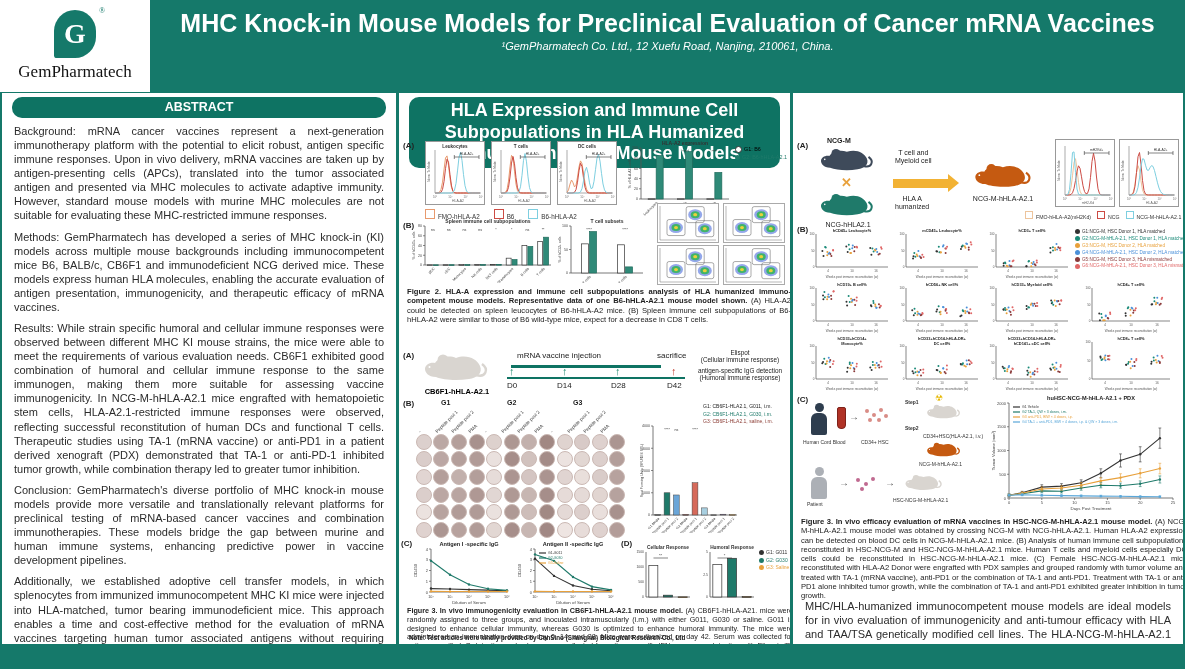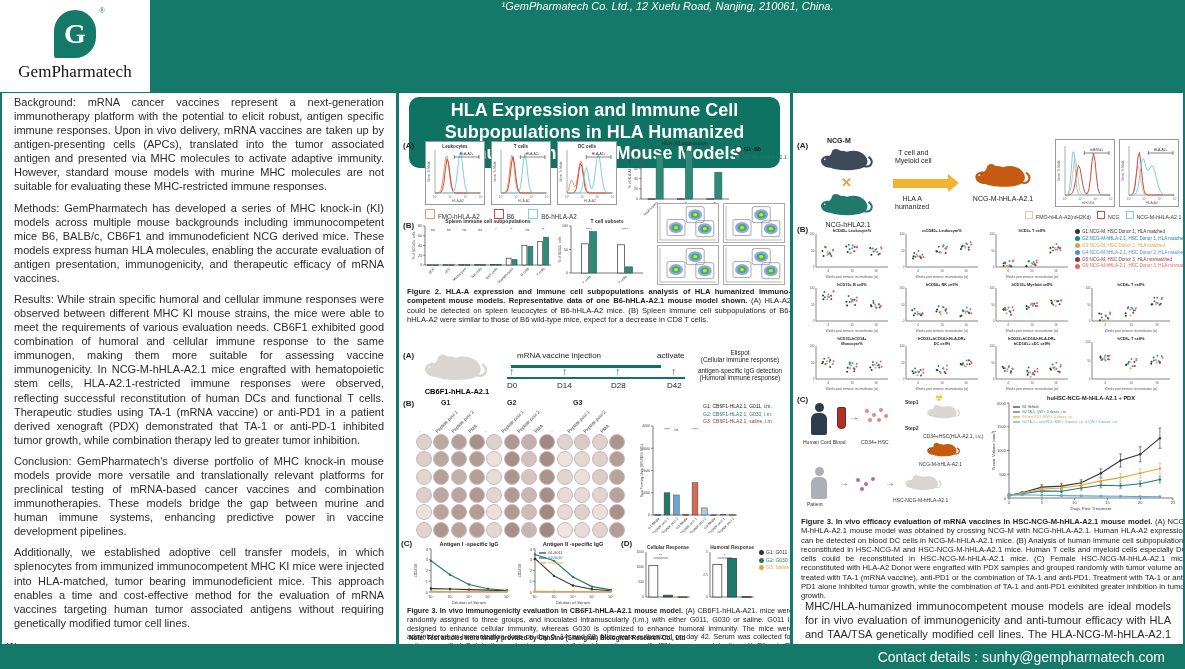--- a/index.html
+++ b/index.html
@@ -94,25 +94,27 @@
 <body>
 
 <div class="poster">
 
   <div class="hd">
     <div class="logoBox">
       <div class="gg">G<span class="reg">®</span></div>
       <div class="brand">GemPharmatech</div>
     </div>
     <div class="hdTitle">
+      <h1>MHC Knock-in Mouse Models for Preclinical Evaluation of Cancer mRNA Vaccines</h1>
       <div class="af">¹GemPharmatech Co. Ltd., 12 Xuefu Road, Nanjing, 210061, China.</div>
     </div>
   </div>
 
   <div class="col left">
+    <div class="secbar">ABSTRACT</div>
     <div class="abs">
       <p>Background: mRNA cancer vaccines represent a next-generation immunotherapy platform with the potential to elicit robust, antigen specific immune responses.  Upon  in vivo delivery, mRNA vaccines are taken up by antigen-presenting cells (APCs), translated into the tumor associated antigen and presented via MHC molecules to activate adaptive immunity. However, standard mouse models with murine MHC molecules are not suitable for evaluating these MHC-restricted immune responses.</p>
       <p>Methods: GemPharmatech has developed a series of MHC knock-in (KI) models across multiple mouse backgrounds including immunocompetent mice B6, BALB/c, CB6F1 and immunodeficient NCG derived mice. These models express human HLA molecules, enabling the accurate evaluation of antigen presentation, immunogenicity, and therapeutic efficacy of mRNA vaccines.</p>
       <p>Results: While strain specific humoral and cellular immune responses were observed between different MHC KI mouse strains, the mice were able to meet the requirements of various evaluation needs. CB6F1 exhibited good combination of humoral and cellular immune response to the same immunogen, making them more suitable for assessing vaccine immunogenicity. In NCG-M-hHLA-A2.1 mice engrafted with hematopoietic stem cells,  HLA-A2.1-restricted immune responses were observed, reflecting successful reconstitution of human DCs and functional T cells. Therapeutic studies using TA-1 (mRNA vaccine) or anti-PD1 in a patient derived xenograft (PDX) demonstrated that TA-1 or anti-PD-1 inhibited tumor growth, while combination therapy led to greater tumor inhibition.</p>
       <p>Conclusion: GemPharmatech's diverse portfolio of MHC knock-in mouse models provide more versatile and translationally relevant platforms for preclinical testing of mRNA-based cancer vaccines and combination immunotherapies. These models bridge the gap between murine and human immune systems, enhancing predictive power in vaccine development pipelines.</p>
       <p>Additionally, we established adoptive cell transfer models, in which splenocytes from immunized immunocompetent MHC KI mice were injected into HLA-matched, tumor bearing immunodeficient mice. This approach enables a time and cost-effective method for the evaluation of mRNA vaccines targeting human tumor associated antigens without requiring genetically modified tumor cell lines.</p>
     </div>
 
     <div class="fig1">
       <div class="f1a">
@@ -444,21 +446,21 @@
     <div class="tlLine" style="left:112px;top:272px;width:150px;background:#0e7363;height:3px"></div>
     <div class="tlLine" style="left:108px;top:284px;width:178px"></div>
     <span class="tlArr" style="left:110px;top:272px">↑</span>
     <span class="tlArr" style="left:163px;top:272px">↑</span>
     <span class="tlArr" style="left:216px;top:272px">↑</span>
     <span class="tlArr red" style="left:272px;top:272px">↑</span>
     <span class="t1 tl" style="left:108px;top:288px">D0</span>
     <span class="tl" style="left:158px;top:288px">D14</span>
     <span class="tl" style="left:212px;top:288px">D28</span>
     <span class="tl" style="left:268px;top:288px">D42</span>
-    <span class="tl" style="left:258px;top:258px">activate</span>
+    <span class="tl" style="left:258px;top:258px">sacrifice</span>
     <div style="position:absolute;left:294px;top:256px;font-size:6.4px;color:#222;text-align:center;width:94px">
       <div>Elispot</div>
       <div>(Cellular immune response)</div>
       <div style="margin-top:4px">antigen-specific IgG detection</div>
       <div>(Humoral immune response)</div>
     </div>
 
     <span class="plbl" style="position:absolute;left:4px;top:306px">(B)</span>
     <div class="plate" style="left:16px;top:306px;width:216px;height:136px">
         <div class="pgrp" style="left: 26px; top: 0px;">G1</div>
@@ -1490,16 +1492,13 @@
           <text x="33" y="30.4" font-size="3.5" text-anchor="start" fill="#5aa7d9" font-family="&quot;Liberation Sans&quot;,sans-serif">G4 TA-1 + anti-PD1, BIW × 4 doses, i.p. &amp; QW × 3 doses, i.m.</text>
         </svg></div>
 
     <div class="cap" style="position:absolute;left:2px;top:424px;width:386px">
       <span class="b">Figure 3. In vivo efficacy evaluation of mRNA vaccines in HSC-NCG-M-hHLA-A2.1 mouse model.</span><span> (A) NCG-M-hHLA-A2.1 mouse model was obtained by crossing NCG-M with NCG-hHLA-A2.1. Human HLA-A2 expression can be detected on blood DC cells in NCG-M-hHLA-A2.1 mice. (B) Analysis of human immune cell subpopulations reconstituted in HSC-NCG-M and HSC-NCG-M-hHLA-A2.1 mice. Human T cells and myeloid cells especially DC cells could be reconstituted in HSC-NCG-M-hHLA-A2.1 mice. (C) Female HSC-NCG-M-hHLA-A2.1 mice reconstituted with HLA-A2 Donor were engrafted with PDX samples and grouped randomly with tumor volume and treated with TA-1 (mRNA vaccine), anti-PD1 or the combination of TA-1 and anti-PD1. Treatment with TA-1 or anti-PD1 alone inhibited tumor growth, while the combination of TA-1 and anti-PD1 exhibited greater inhibition in tumor growth.</span>
     </div>
 
     <div class="abs" style="position:absolute;left:0;top:504px;padding:2px 12px">MHC/HLA-humanized immunocompetent mouse models are ideal models for in vivo evaluation of immunogenicity and anti-tumour efficacy with HLA and TAA/TSA genetically modified cell lines. The HLA-NCG-M-hHLA-A2.1 mouse model is an ideal model for in vivo anti-tumor efficacy evaluation with CDX or PDX, without the need for genetic modification. GemPharmatech has developed a series of HLA-humanized mouse models  and a one-stop service platform for preclinical evaluation of mRNA cancer vaccines.</div>
   </div>
 
-  <div class="ft">
-    <span>Contact details :  sunhy@gempharmatech.com</span>
-  </div>
 </div>
 
 </body></html>

